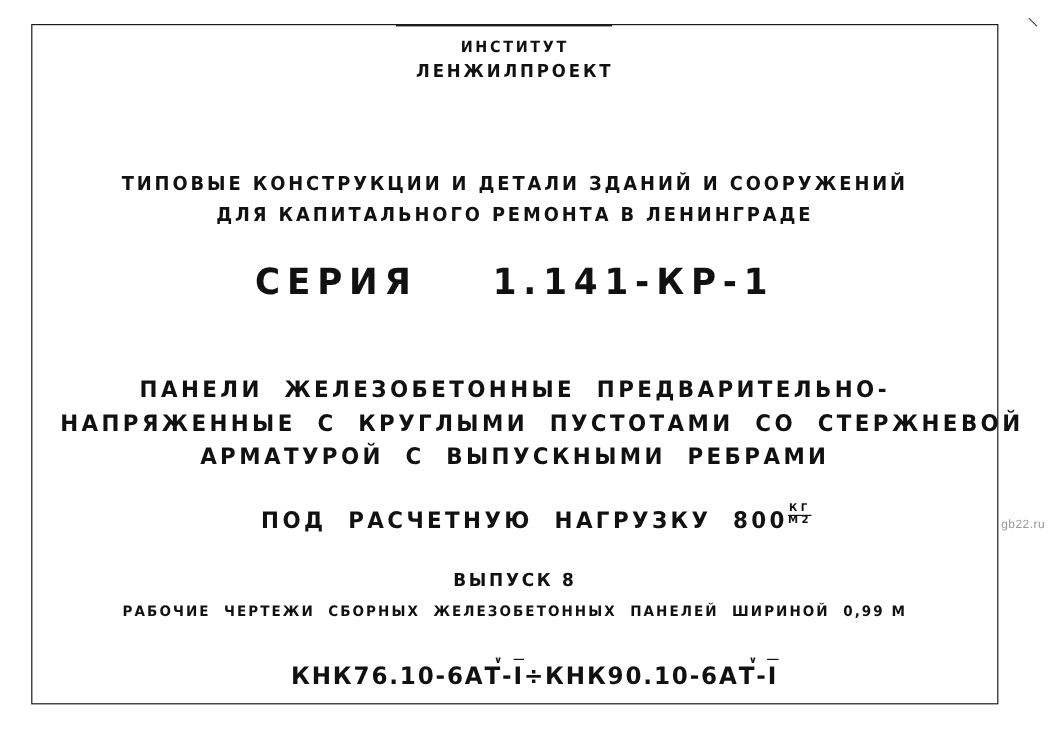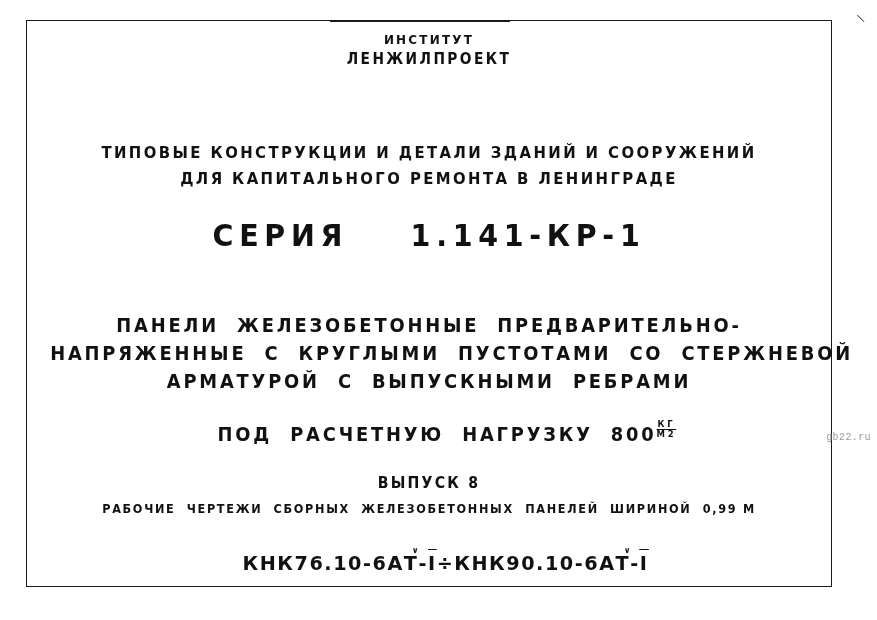--- a/index.html
+++ b/index.html
@@ -191,21 +191,21 @@
   }
 
   
   #watermark {
     position: absolute;
     right: 6px;
     top: 432px;
     font-size: 10px;
     letter-spacing: 0.4px;
     color: #9a9a9a;
-    font-family: Liberation Mono, monospace;
+    font-family: Liberation Sans, sans-serif;
     font-weight: 400;
   }
 </style>
 </head>
 <body>
 
 <div id="page">
 
   <div class="sheet-frame"></div>
   <div class="frame-nick-top"></div>

